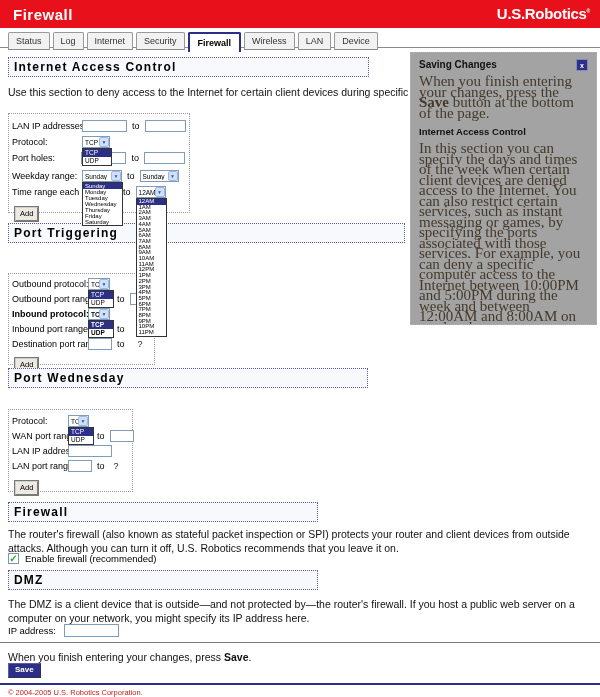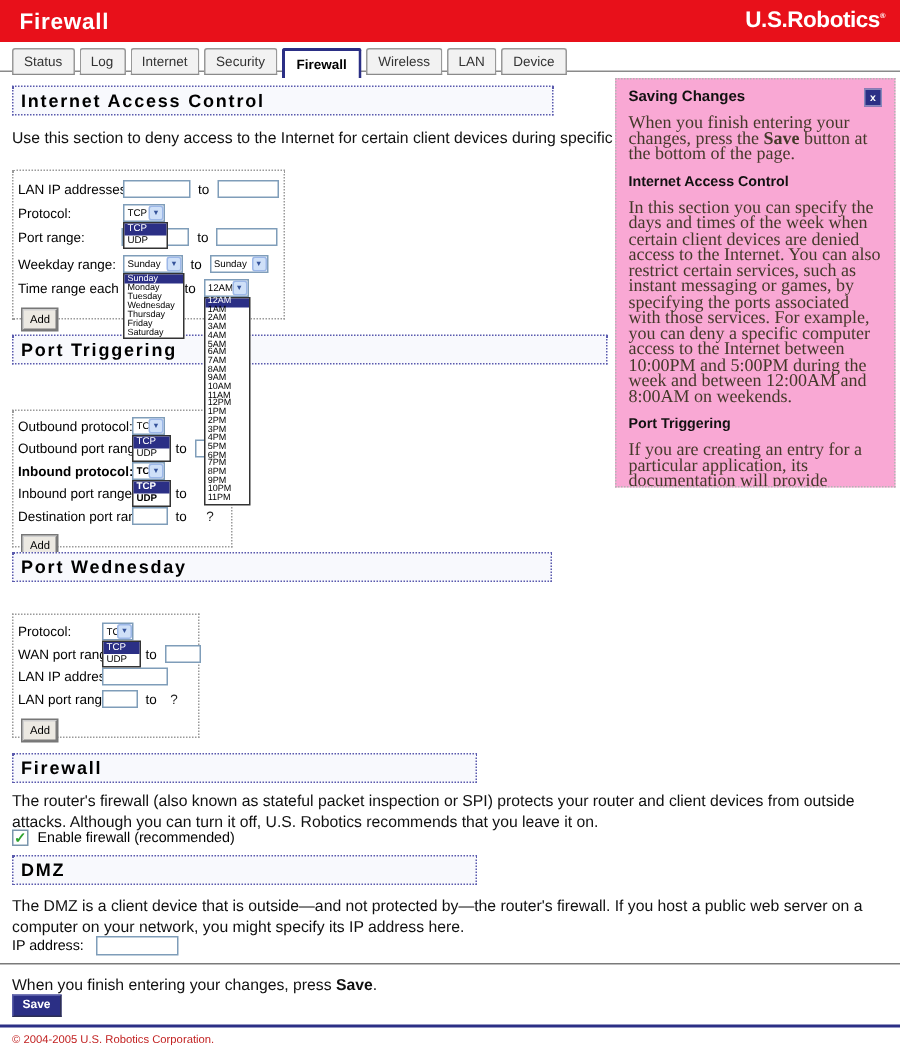--- a/index.html
+++ b/index.html
@@ -64,27 +64,27 @@
   #dmz-ip-row{display:flex;align-items:center;font-size:9.5px;}
   #dmz-ip-row .tin{width:55px;margin-left:8px;height:13px;}
 
   #rule{left:0;top:642px;width:600px;height:0;border-top:1px solid #7a7a7a;}
   #savebtn{left:8px;top:663px;height:13px;background:#2b2f85;color:#fff;font-size:8px;font-weight:bold;
            border:1px outset #5a5ea8;padding:0 6px;line-height:12px;cursor:default;}
   #footer{left:0;top:683px;width:600px;height:14px;border-top:2px solid #2b2f85;}
   #footer .copy{position:absolute;left:8px;top:3px;font-size:7.5px;color:#c22222;}
 
   
-  #sidebar{left:410px;top:52px;width:187px;height:273px;background:#f9a8d4;border:1px dotted #b4b4b4;
+  #sidebar{left:410px;top:52px;width:187px;height:273px;background:#a3a3a3;border:1px dotted #b4b4b4;
            box-sizing:border-box;padding:6px 8px;overflow:hidden;}
   #sidebar .ttl-row{display:flex;justify-content:space-between;align-items:flex-start;margin-bottom:5px;}
   #sidebar .ttl{font-size:10px;font-weight:bold;color:#111;}
   #sb-close{width:12px;height:12px;background:#2b2f85;border:1px solid #8888bb;color:#fff;font-size:7px;
             font-weight:bold;display:flex;align-items:center;justify-content:center;cursor:default;box-sizing:border-box;}
-  #sidebar p{font-family:"Liberation Serif",serif;font-size:12px;line-height:10.5px;color:#44392a;margin:0 0 6px 0;}
+  #sidebar p{font-family:"Liberation Serif",serif;font-size:15px;line-height:10.5px;color:#44392a;margin:0 0 6px 0;}
   #sidebar h4{font-family:"Liberation Sans",sans-serif;font-size:9.5px;font-weight:bold;color:#111;margin:8px 0 6px 0;}
 </style>
 </head>
 <body>
 
 <div id="page">
 
   <div id="hdr" class="abs">
     <span class="title">Firewall</span>
     <span class="brand"><span>U.S.Robotics</span><sup>®</sup></span>
@@ -119,21 +119,21 @@
       <span class="sel sw28">
         <span class="val">TCP</span>
         <span class="arr">▼</span>
         <span class="dd dd-proto">
             <div class="opt sel0">TCP</div>
             <div class="opt">UDP</div>
           </span>
       </span>
     </div>
     <div class="frow">
-      <span class="flabel lw70">Port range:</span>
+      <span class="flabel lw70">Port holes:</span>
       <input class="tin w45" style="">
       <span class="to">to</span>
       <input class="tin w41" style="">
     </div>
     <div class="frow" style="margin-top:6px;">
       <span class="flabel lw70">Weekday range:</span>
       <span class="sel sw40">
         <span class="val">Sunday</span>
         <span class="arr">▼</span>
         <span class="dd dd-week">

